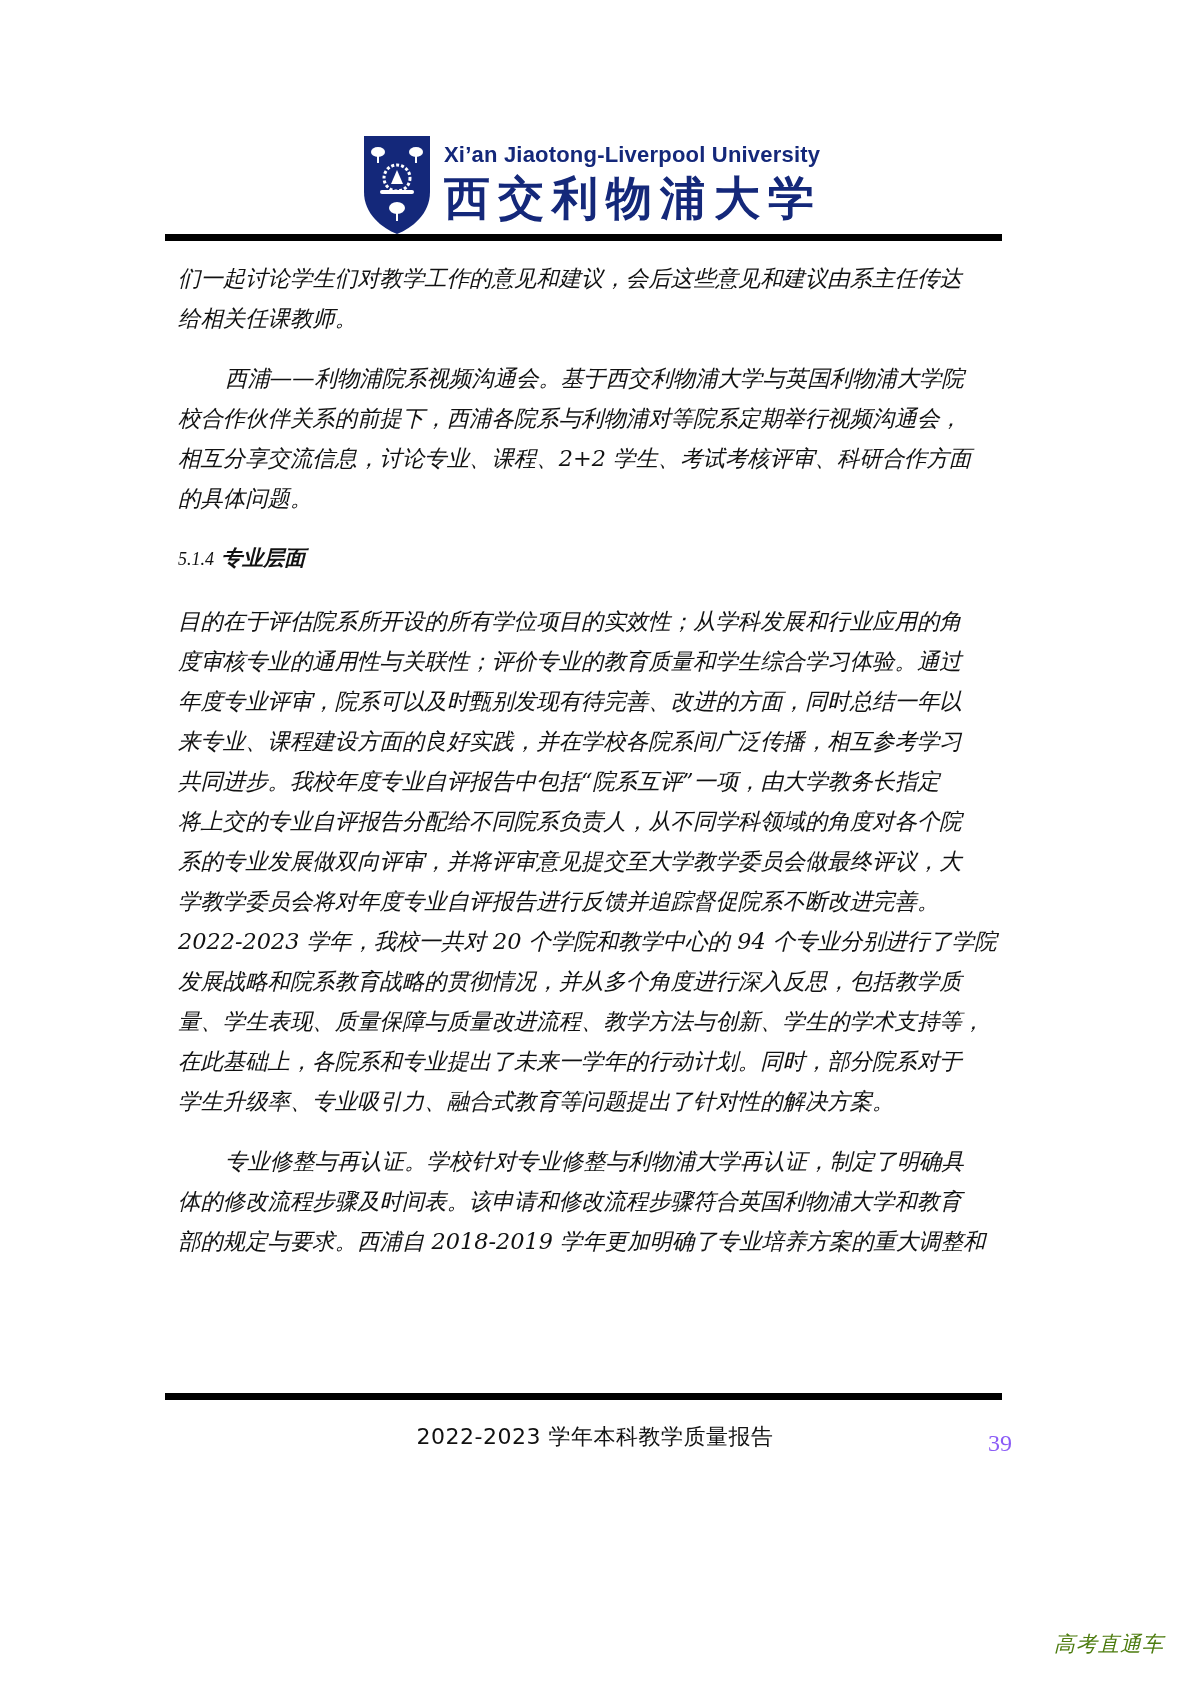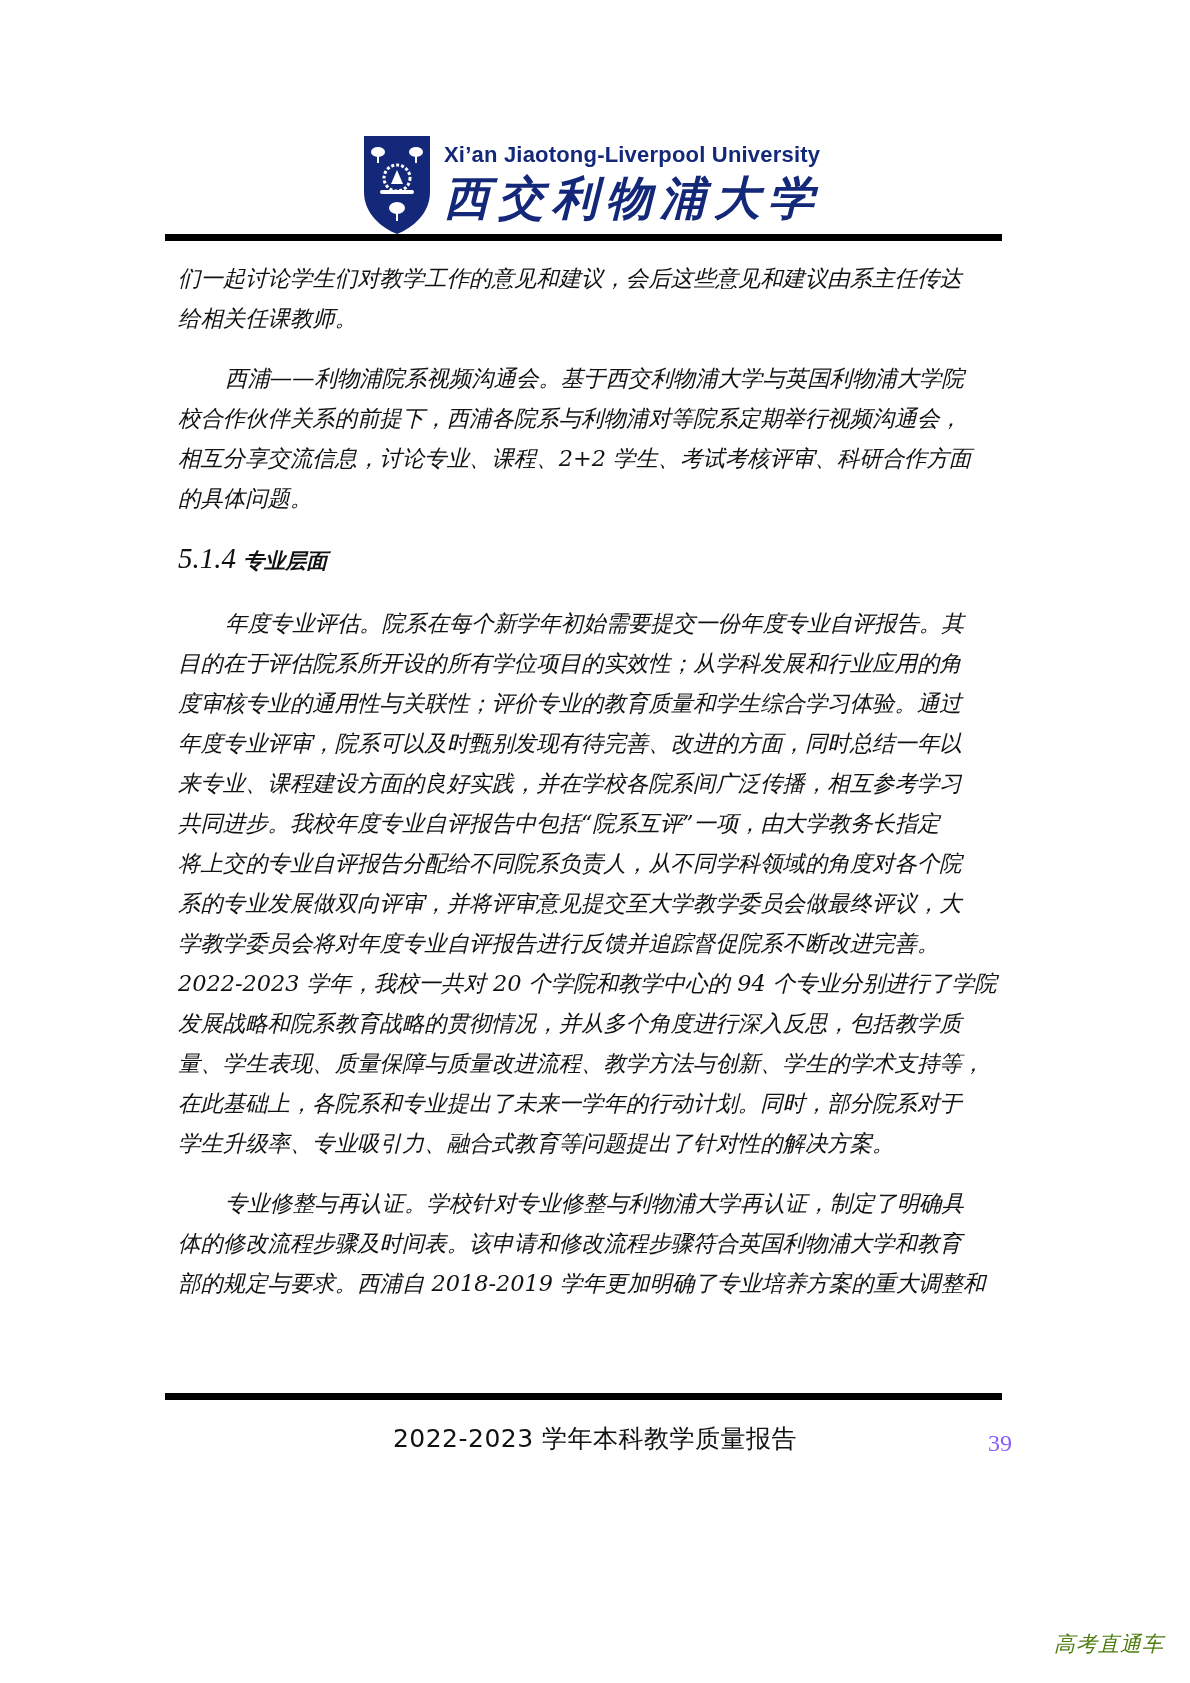--- a/index.html
+++ b/index.html
@@ -5,33 +5,33 @@
     html, body { margin: 0; padding: 0; background: #ffffff; }
     body { width: 1190px; height: 1683px; position: relative; overflow: hidden;
            font-family: "DejaVu Serif", "Liberation Serif", serif; color: #111; }
     .header { position: absolute; left: 0; top: 0; width: 996px; height: 245px; }
     .logo { position: absolute; left: 362px; top: 132px; display: flex; align-items: center; }
     .shield { width: 70px; height: 104px; }
     .logo-text { margin-left: 12px; display: flex; flex-direction: column; }
     .logo-en { font-family: "Liberation Sans", "DejaVu Sans", sans-serif; font-weight: bold;
                color: #14287a; font-size: 22px; letter-spacing: 0.2px; line-height: 28px; }
     .logo-cn { font-family: "DejaVu Serif", serif; font-weight: bold; color: #14287a;
-               font-size: 46px; letter-spacing: 8px; line-height: 58px; font-style: italic; }
+               font-size: 46px; letter-spacing: 8px; line-height: 58px; }
     .rule { position: absolute; left: 165px; width: 837px; height: 7px; background: #000; }
     .rule.top { top: 234px; }
     .rule.bottom { top: 1393px; }
     .content { position: absolute; left: 178px; top: 258px; width: 828px; font-style: italic; }
     .para { font-size: 22.4px; line-height: 40px; margin: 0 0 20px 0; text-align: justify;
             text-align-last: left; }
     .line { display: block; white-space: nowrap; }
     .heading { font-family: "DejaVu Sans", "Liberation Sans", sans-serif; font-weight: bold;
                font-size: 21px; line-height: 40px; margin: 0 0 22px 0; }
-    .heading .num { font-family: "Liberation Serif", serif; font-weight: normal; font-size: 29px; }
+    .heading .num { font-family: "Liberation Serif", serif; font-weight: normal; font-size: 18px; }
     .footer-title { position: absolute; left: 0; width: 1190px; top: 1422px; text-align: center;
-                    font-family: "DejaVu Sans", "Liberation Sans", sans-serif; font-size: 25px;
+                    font-family: "DejaVu Sans", "Liberation Sans", sans-serif; font-size: 22px;
                     letter-spacing: 0.5px; color: #111; }
     .page-num { position: absolute; left: 988px; top: 1430px; font-family: "Liberation Serif", serif;
                 font-size: 24px; color: #8b5cf6; }
     .watermark { position: absolute; left: 1054px; top: 1630px; font-family: "DejaVu Sans", sans-serif;
                  font-size: 21px; color: #4d7c0f; letter-spacing: 1px; font-style: italic; }
   </style>
 </head>
 <body>
 
 <div class="header">
@@ -71,21 +71,20 @@
     <span class="line">相互分享交流信息，讨论专业、课程、2+2 学生、考试考核评审、科研合作方面</span>
     <span class="line">的具体问题。</span>
   </p>
 
   <div class="heading">
     <span class="num">5.1.4</span>
     <span>专业层面</span>
   </div>
 
   <p class="para">
-    <span class="line" style="padding-left:47px;">年度专业评估。院系在每个新学年初始需要提交一份年度专业自评报告。其</span>
     <span class="line">目的在于评估院系所开设的所有学位项目的实效性；从学科发展和行业应用的角</span>
     <span class="line">度审核专业的通用性与关联性；评价专业的教育质量和学生综合学习体验。通过</span>
     <span class="line">年度专业评审，院系可以及时甄别发现有待完善、改进的方面，同时总结一年以</span>
     <span class="line">来专业、课程建设方面的良好实践，并在学校各院系间广泛传播，相互参考学习</span>
     <span class="line">共同进步。我校年度专业自评报告中包括“院系互评”一项，由大学教务长指定</span>
     <span class="line">将上交的专业自评报告分配给不同院系负责人，从不同学科领域的角度对各个院</span>
     <span class="line">系的专业发展做双向评审，并将评审意见提交至大学教学委员会做最终评议，大</span>
     <span class="line">学教学委员会将对年度专业自评报告进行反馈并追踪督促院系不断改进完善。</span>
     <span class="line">2022-2023 学年，我校一共对 20 个学院和教学中心的 94 个专业分别进行了学院</span>
     <span class="line">发展战略和院系教育战略的贯彻情况，并从多个角度进行深入反思，包括教学质</span>

